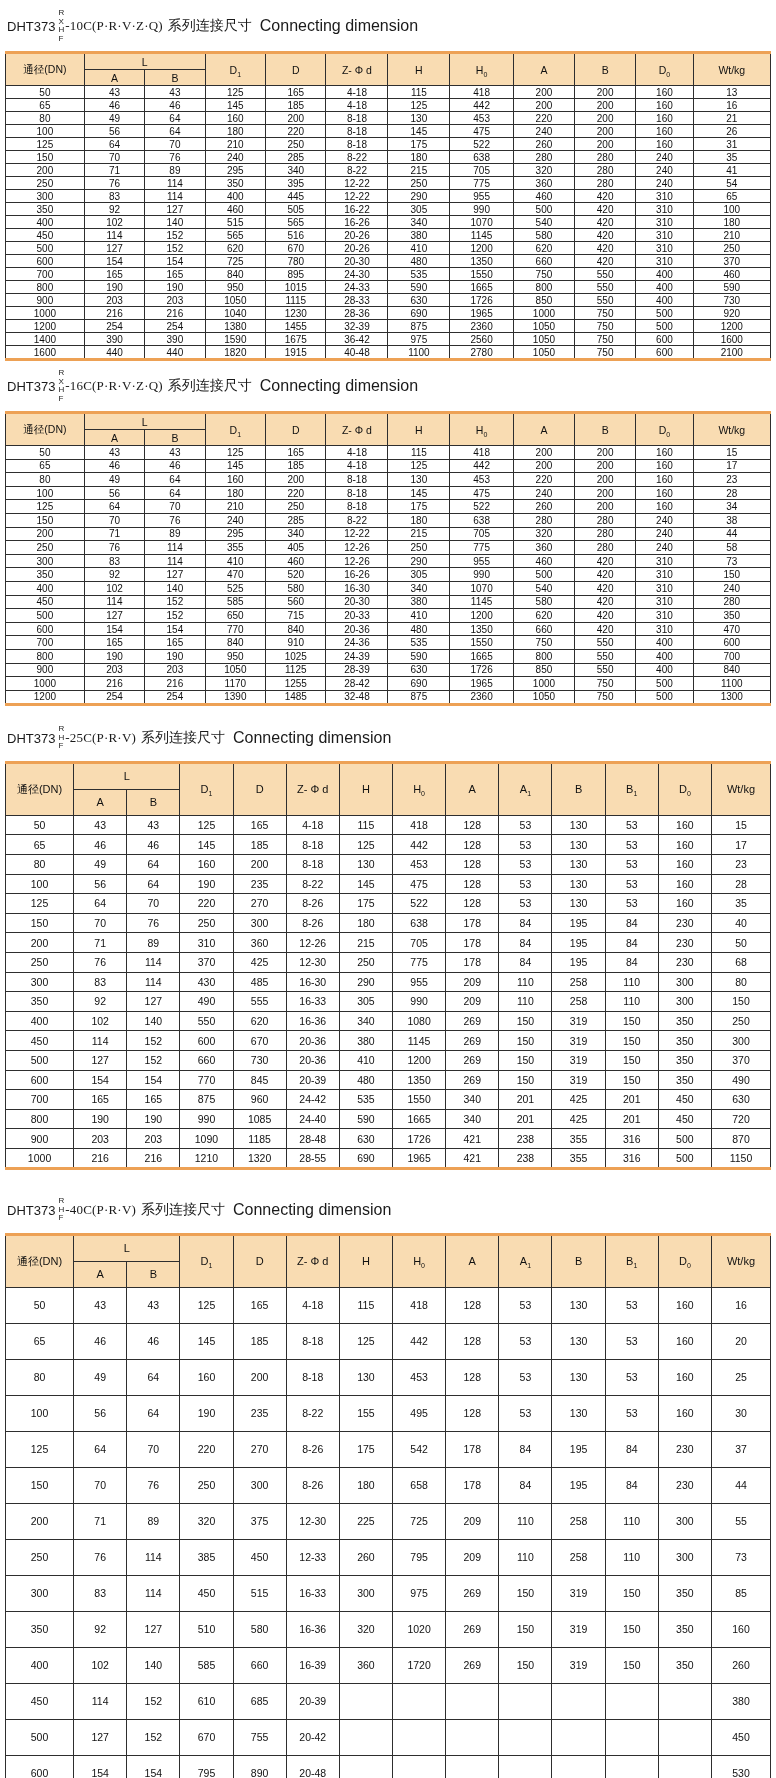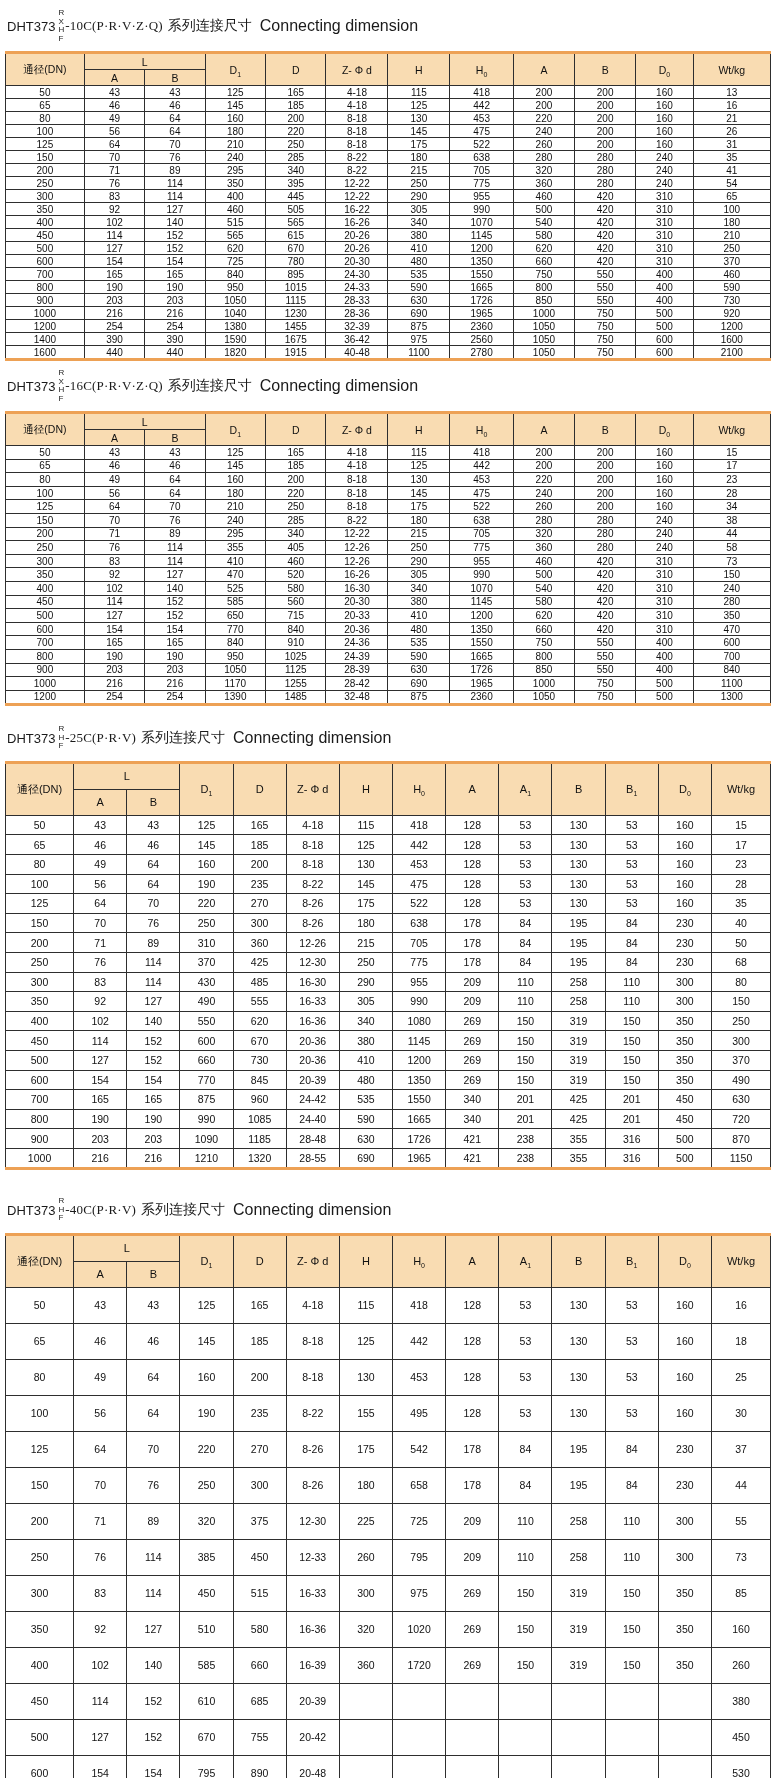--- a/index.html
+++ b/index.html
@@ -235,21 +235,21 @@
             <td>540</td>
             <td>420</td>
             <td>310</td>
             <td>180</td>
           </tr>
           <tr>
             <td>450</td>
             <td>114</td>
             <td>152</td>
             <td>565</td>
-            <td>615</td>
+            <td>516</td>
             <td>20-26</td>
             <td>380</td>
             <td>1145</td>
             <td>580</td>
             <td>420</td>
             <td>310</td>
             <td>210</td>
           </tr>
           <tr>
             <td>500</td>
@@ -1113,21 +1113,21 @@
             <td>145</td>
             <td>185</td>
             <td>8-18</td>
             <td>125</td>
             <td>442</td>
             <td>128</td>
             <td>53</td>
             <td>130</td>
             <td>53</td>
             <td>160</td>
-            <td>18</td>
+            <td>20</td>
           </tr>
           <tr>
             <td>80</td>
             <td>49</td>
             <td>64</td>
             <td>160</td>
             <td>200</td>
             <td>8-18</td>
             <td>130</td>
             <td>453</td>

